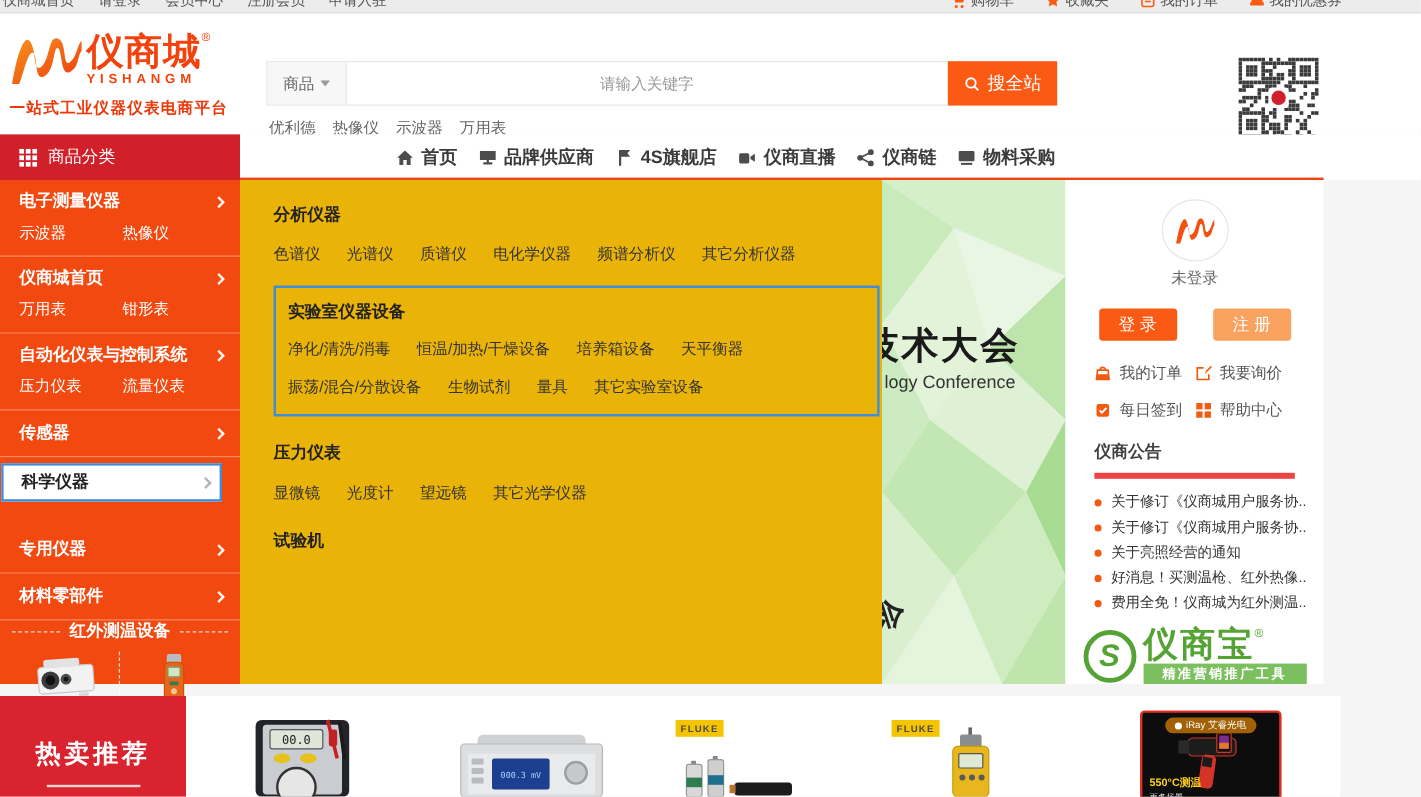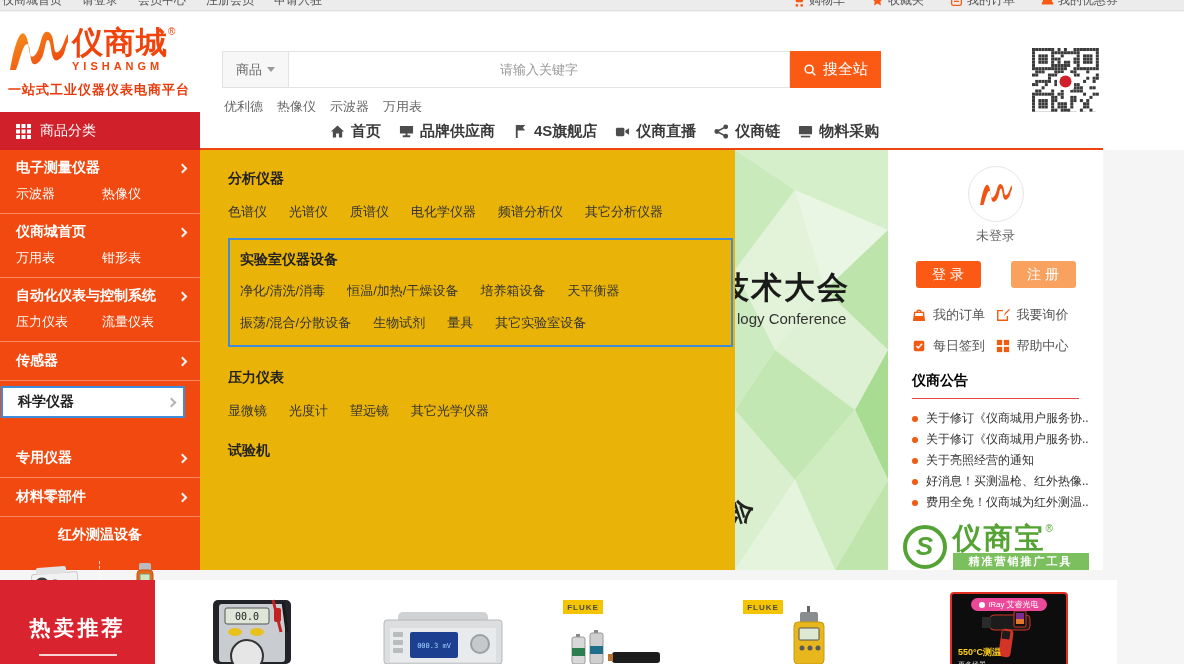--- a/index.html
+++ b/index.html
@@ -50,21 +50,21 @@
   .cat { border-bottom:1px solid rgba(255,255,255,.35); }
   .cat:last-of-type { border-bottom:0; }
   .cat-title { display:flex; align-items:center; justify-content:space-between; padding:9px 14px 4px 16px; font-size:14px; font-weight:bold; cursor:pointer; }
   .cat-title.solo { padding:10px 14px 10px 16px; }
   .cat-subs { display:flex; padding:4px 16px 10px 16px; font-size:13px; }
   .cat-subs a { color:#fff; text-decoration:none; min-width:86px; }
   .chev { width:7px; height:7px; border-top:2px solid rgba(255,255,255,.95); border-right:2px solid rgba(255,255,255,.95); transform:rotate(45deg); flex:none; }
   .cat-selected { margin:5px 15px 21px 1px; background:#fff; border:2px solid #3e8ddd; color:#222; display:flex; align-items:center; justify-content:space-between; padding:5px 8px 5px 15px; font-size:14px; font-weight:bold; cursor:pointer; }
   .cat-selected .chev { border-color:#b5b5b5; }
   .featured { margin-top:auto; padding:0 10px 8px 10px; }
-  .featured-head { display:flex; align-items:center; gap:8px; font-size:14px; font-weight:bold;flex-direction:column; }
+  .featured-head { display:flex; align-items:center; gap:8px; font-size:14px; font-weight:bold; }
   .featured-head .dash { flex:1; border-top:1px dashed rgba(255,255,255,.8); }
   .featured-items { display:flex; margin-top:8px; }
   .featured-item { width:50%; display:flex; flex-direction:column; align-items:center; gap:5px; cursor:pointer; }
   .featured-item:first-child { border-right:1px dashed rgba(255,255,255,.8); }
   .featured-item .flabel { font-size:13px; }
 
   .flyout { position:absolute; left:200px; top:150px; width:535px; height:420px; background:#eab308; padding:20px 14px 0 28px; }
   .fly-title { font-size:14px; font-weight:bold; color:#222; }
   .fly-links { display:flex; flex-wrap:wrap; column-gap:22px; row-gap:14px; margin-top:15px; font-size:13px; }
   .fly-links a { color:#333; text-decoration:none; white-space:nowrap; }
@@ -81,40 +81,40 @@
   .user-panel { position:absolute; left:888px; top:150px; width:215px; height:420px; background:#fff; display:flex; flex-direction:column; align-items:center; }
   .avatar { margin-top:16px; width:56px; height:56px; border-radius:50%; border:1px solid #e6e6e6; display:flex; align-items:center; justify-content:center; }
   .login-status { margin-top:5px; font-size:13px; color:#666; }
   .auth-row { margin-top:16px; display:flex; gap:30px; }
   .btn { width:65px; height:27px; border:0; border-radius:3px; color:#fff; font-size:14px; cursor:pointer; }
   .btn-login { background:#fa5a14; }
   .btn-register { background:#f9a15f; }
   .quick-links { margin-top:18px; width:100%; padding:0 24px; display:grid; grid-template-columns:1fr 1fr; row-gap:13px; }
   .qlink { display:flex; align-items:center; gap:7px; font-size:13px; color:#555; cursor:pointer; white-space:nowrap; }
   .qlink svg { color:#f25a10; }
-  .notice-title { margin-top:17px; width:167px; font-size:14px; font-weight:bold; color:#000000; padding-bottom:8px; border-bottom:1px solid #ef4444; align-self:flex-start; margin-left:24px; }
+  .notice-title { margin-top:17px; width:167px; font-size:14px; font-weight:bold; color:#404040; padding-bottom:8px; border-bottom:5px solid #ef4444; align-self:flex-start; margin-left:24px; }
   .notice-list { margin-top:9px; width:100%; padding:0 14px 0 24px; }
   .notice-item { display:flex; align-items:center; gap:8px; font-size:12px; color:#333; line-height:21px; white-space:nowrap; overflow:hidden; cursor:pointer; }
   .notice-item::before { content:""; width:6px; height:6px; border-radius:50%; background:#f25a10; flex:none; }
   .ysb { margin-top:10px; display:flex; align-items:center; gap:6px; cursor:pointer; }
   .ysb-circle { width:44px; height:44px; border-radius:50%; border:4px solid #55a335; color:#55a335; font-size:26px; font-weight:bold; display:flex; align-items:center; justify-content:center; font-style:italic; }
   .ysb-name { font-size:29px; font-weight:bold; color:#55a335; letter-spacing:2px; line-height:30px; }
   .ysb-reg { font-size:10px; color:#55a335; vertical-align:top; }
   .ysb-tagline { margin-top:0; font-size:11px; font-weight:bold; color:#fff; background:#7bbf5e; padding:1px 16px; letter-spacing:2px; width:fit-content; }
 
   
   .bottom-band { position:absolute; left:0; top:580px; width:1117px; height:84px; background:#fff; }
   .hotsale { position:absolute; left:0; top:580px; width:155px; height:84px; background:#d9232e; color:#fff; display:flex; flex-direction:column; align-items:center; justify-content:flex-end; padding-bottom:8px; }
   .hotsale-label { font-size:21px; font-weight:bold; letter-spacing:3px; margin-bottom:12px; }
   .hotsale-line { width:78px; height:2px; background:rgba(255,255,255,.8); }
 
   .prod { position:absolute; cursor:pointer; }
   .fluke-badge { position:absolute; width:40px; height:14px; background:#f5c400; color:#4a4a4a; font-size:8px; font-weight:bold; letter-spacing:1px; display:flex; align-items:center; justify-content:center; cursor:pointer; }
   .iray-card { position:absolute; left:950px; top:592px; width:118px; height:80px; background:#0d0d0d; border:2px solid #e03024; border-radius:4px; overflow:hidden; }
-  .iray-head { margin:4px auto 0 auto; width:fit-content; background:#ec4899; color:#fff; font-size:8px; padding:1px 8px; border-radius:8px; display:flex; align-items:center; gap:3px; }
+  .iray-head { margin:4px auto 0 auto; width:fit-content; background:#a16207; color:#fff; font-size:8px; padding:1px 8px; border-radius:8px; display:flex; align-items:center; gap:3px; }
   .iray-dot { width:6px; height:6px; border-radius:50%; background:#fff; flex:none; }
   .iray-feature { position:absolute; left:6px; top:52px; color:#ffd21c; font-size:9px; font-weight:bold; }
   .iray-more { position:absolute; left:6px; top:66px; color:#eee; font-size:7px; }
 </style>
 </head>
 <body>
 
 <div class="page">
 
   <div class="topbar">

